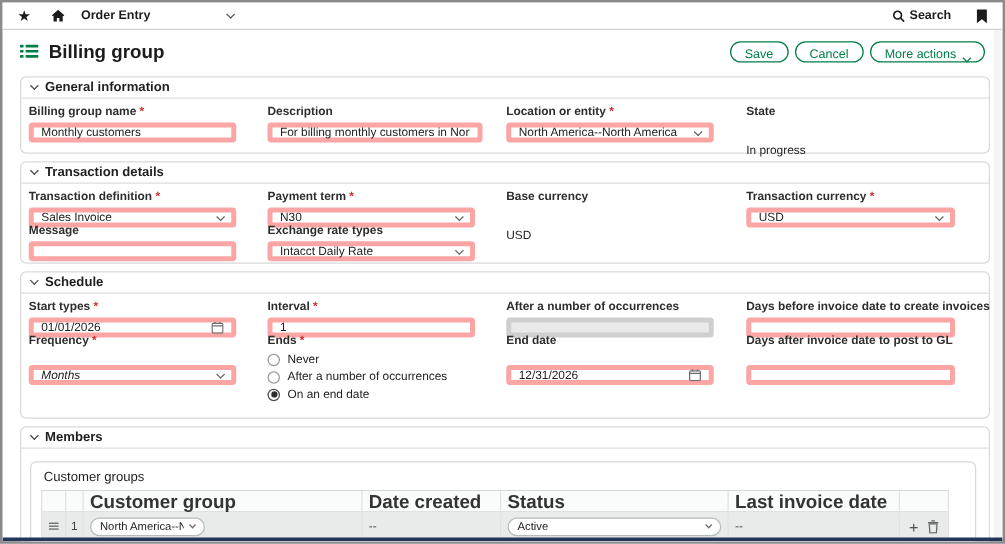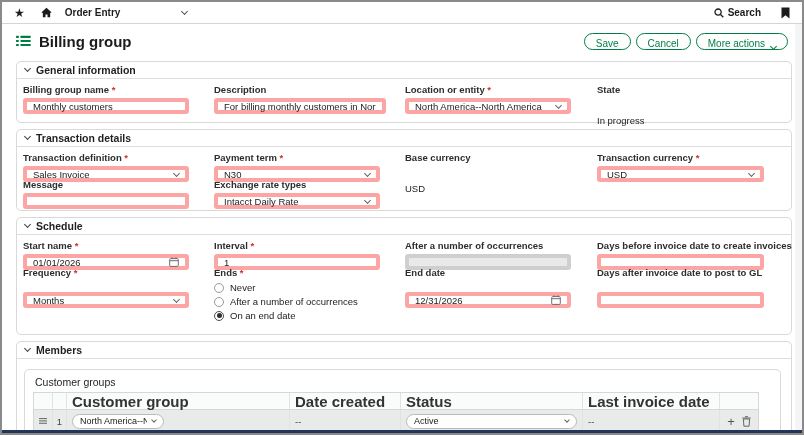--- a/index.html
+++ b/index.html
@@ -225,21 +225,21 @@
     </div>
   </div>
 </div>
 
 <div class="card" id="card-schedule">
   <div class="card-header">
     <span class="chev"></span>
     <span>Schedule</span>
   </div>
   <div class="fg c1 r1">
-    <span class="lbl req">Start name</span>
+    <span class="lbl req">Start types</span>
     <div class="control">
       <span>01/01/2026</span>
       <span style="display:flex;">
         <svg width="10" height="10" viewBox="0 0 10 10">
             <rect x="0.7" y="1.6" width="8.6" height="7.8" rx="1" fill="none" stroke="#6e6e6e"></rect>
             <line x1="0.7" y1="3.7" x2="9.3" y2="3.7" stroke="#6e6e6e"></line>
             <line x1="3" y1="0.4" x2="3" y2="2" stroke="#6e6e6e"></line>
             <line x1="7" y1="0.4" x2="7" y2="2" stroke="#6e6e6e"></line>
           </svg>
       </span>
@@ -258,21 +258,21 @@
       </div>
   </div>
   <div class="fg c4 r1">
     <span class="lbl">Days before invoice date to create invoices</span>
     <div class="control">
         <span></span>
       </div>
   </div>
   <div class="fg c1 r2">
     <span class="lbl req">Frequency</span>
-    <div class="control select" style="margin-top:14px;">
+    <div class="control select" style="margin-top:14px;font-style:italic;">
       <span>Months</span>
       <span class="chev"></span>
     </div>
   </div>
   <div class="fg c2 r2" style="width:190px;">
     <span class="lbl req">Ends</span>
     <div class="radio-row">
       <span class="radio"></span>
       <span>Never</span>
     </div>

